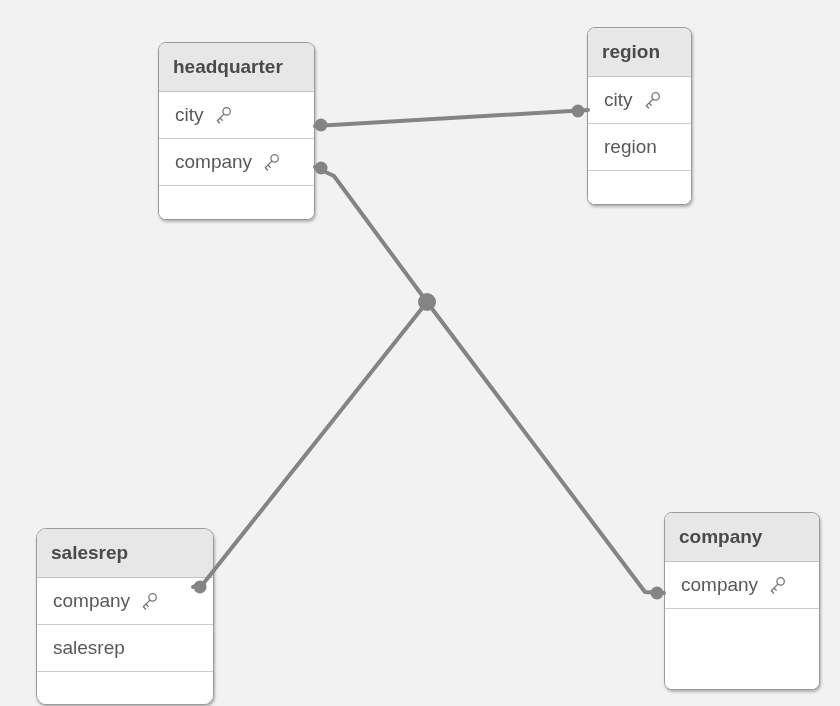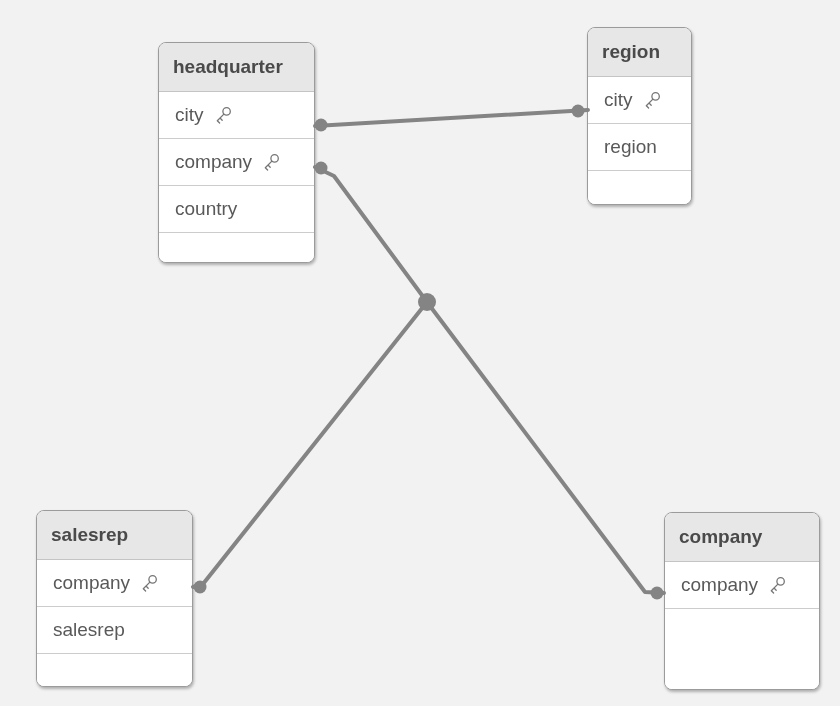--- a/index.html
+++ b/index.html
@@ -83,23 +83,23 @@
     flex: 0 0 auto;
   }
   .key-icon path, .key-icon circle {
     fill: none;
     stroke: #767676;
     stroke-width: 1.3;
     stroke-linecap: round;
     stroke-linejoin: round;
   }
   
-  #tbl-headquarter { left: 158px; top: 42px;  width: 157px; height: 221px; }
+  #tbl-headquarter { left: 158px; top: 42px;  width: 157px; height: 178px; }
   #tbl-region      { left: 587px; top: 27px;  width: 105px; height: 178px; }
-  #tbl-salesrep    { left: 36px;  top: 510px; width: 157px; height: 177px; }
+  #tbl-salesrep    { left: 36px;  top: 528px; width: 178px; height: 177px; border-radius: 10px; }
   #tbl-company     { left: 664px; top: 512px; width: 156px; height: 178px; }
 </style>
 </head>
 <body>
 
 <div class="canvas">
 
   <svg class="connector-layer" width="840" height="706" viewBox="0 0 840 706" xmlns="http://www.w3.org/2000/svg">
     <line x1="315" y1="126" x2="588" y2="110"></line>
     <polyline points="315,167 334,176 427,302"></polyline>
@@ -123,23 +123,20 @@
         <circle cx="13.6" cy="6.4" r="3.7"></circle>
         <path d="M10.9 9.1 L4.3 15.7 L6.6 18 M7 13 L9.2 15.2"></path>
       </svg>
     </div>
     <div class="tbl-row">
       <span>company</span>
       <svg class="key-icon" width="20" height="20" viewBox="0 0 20 20">
         <circle cx="13.6" cy="6.4" r="3.7"></circle>
         <path d="M10.9 9.1 L4.3 15.7 L6.6 18 M7 13 L9.2 15.2"></path>
       </svg>
-    </div>
-    <div class="tbl-row">
-      <span>country</span>
     </div>
     <div class="tbl-empty"></div>
   </div>
 
   <div class="tbl" id="tbl-region">
     <div class="tbl-header">
       <span>region</span>
     </div>
     <div class="tbl-row">
       <span>city</span>

